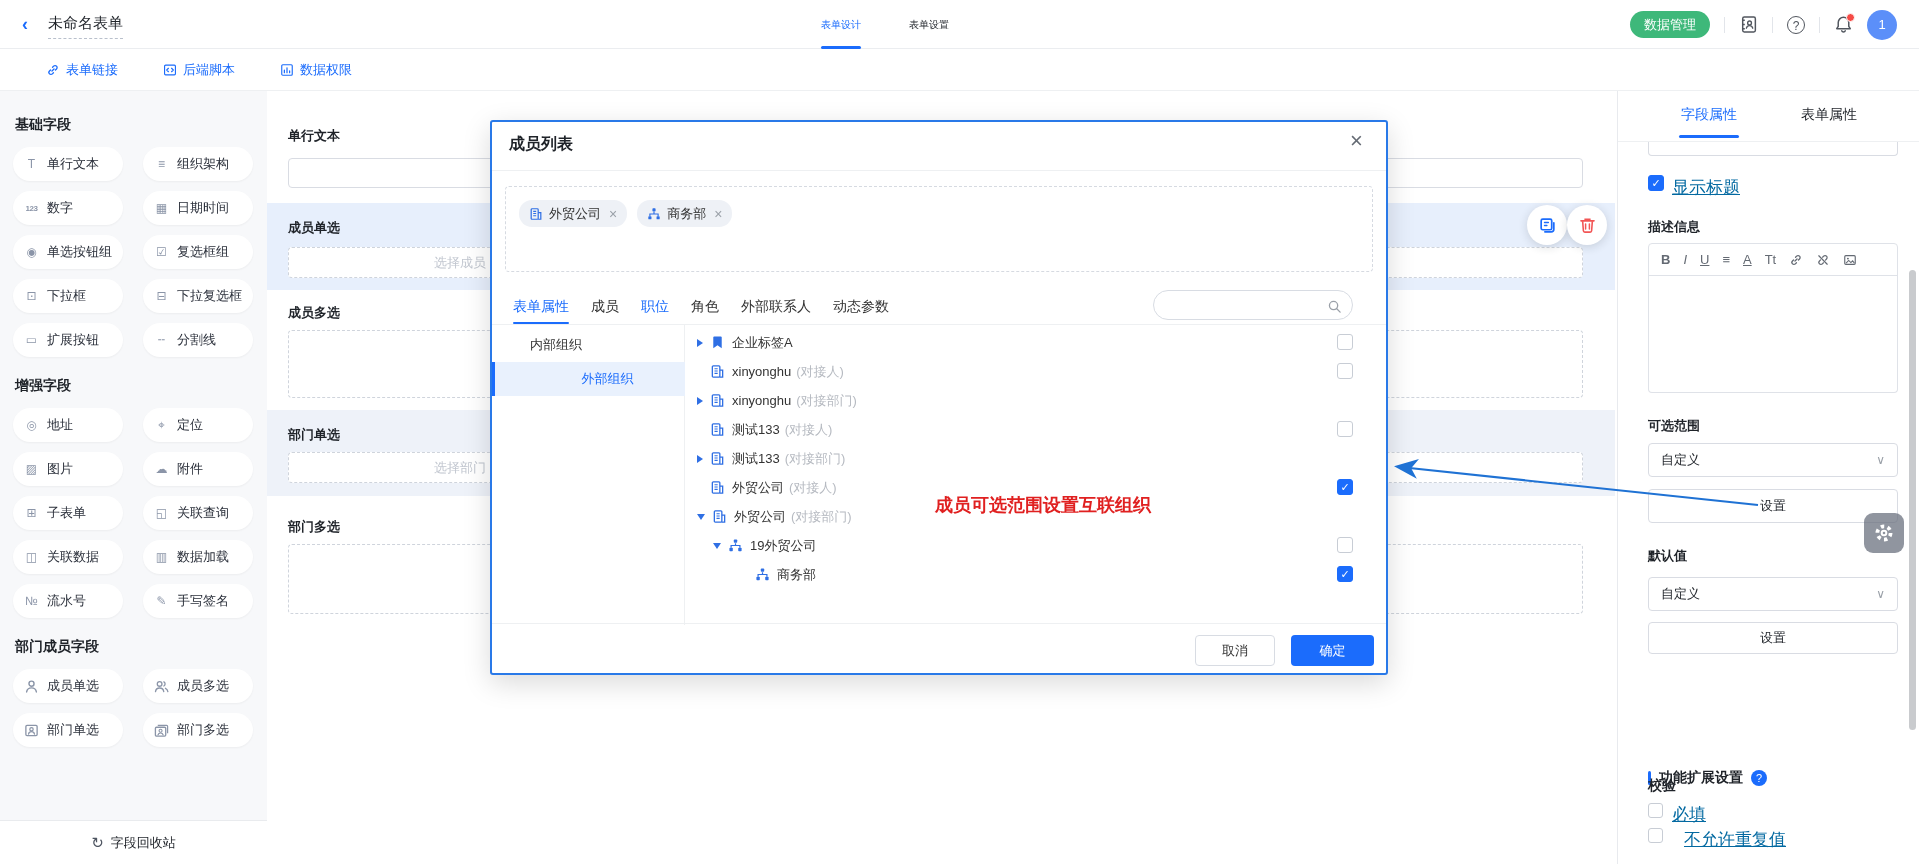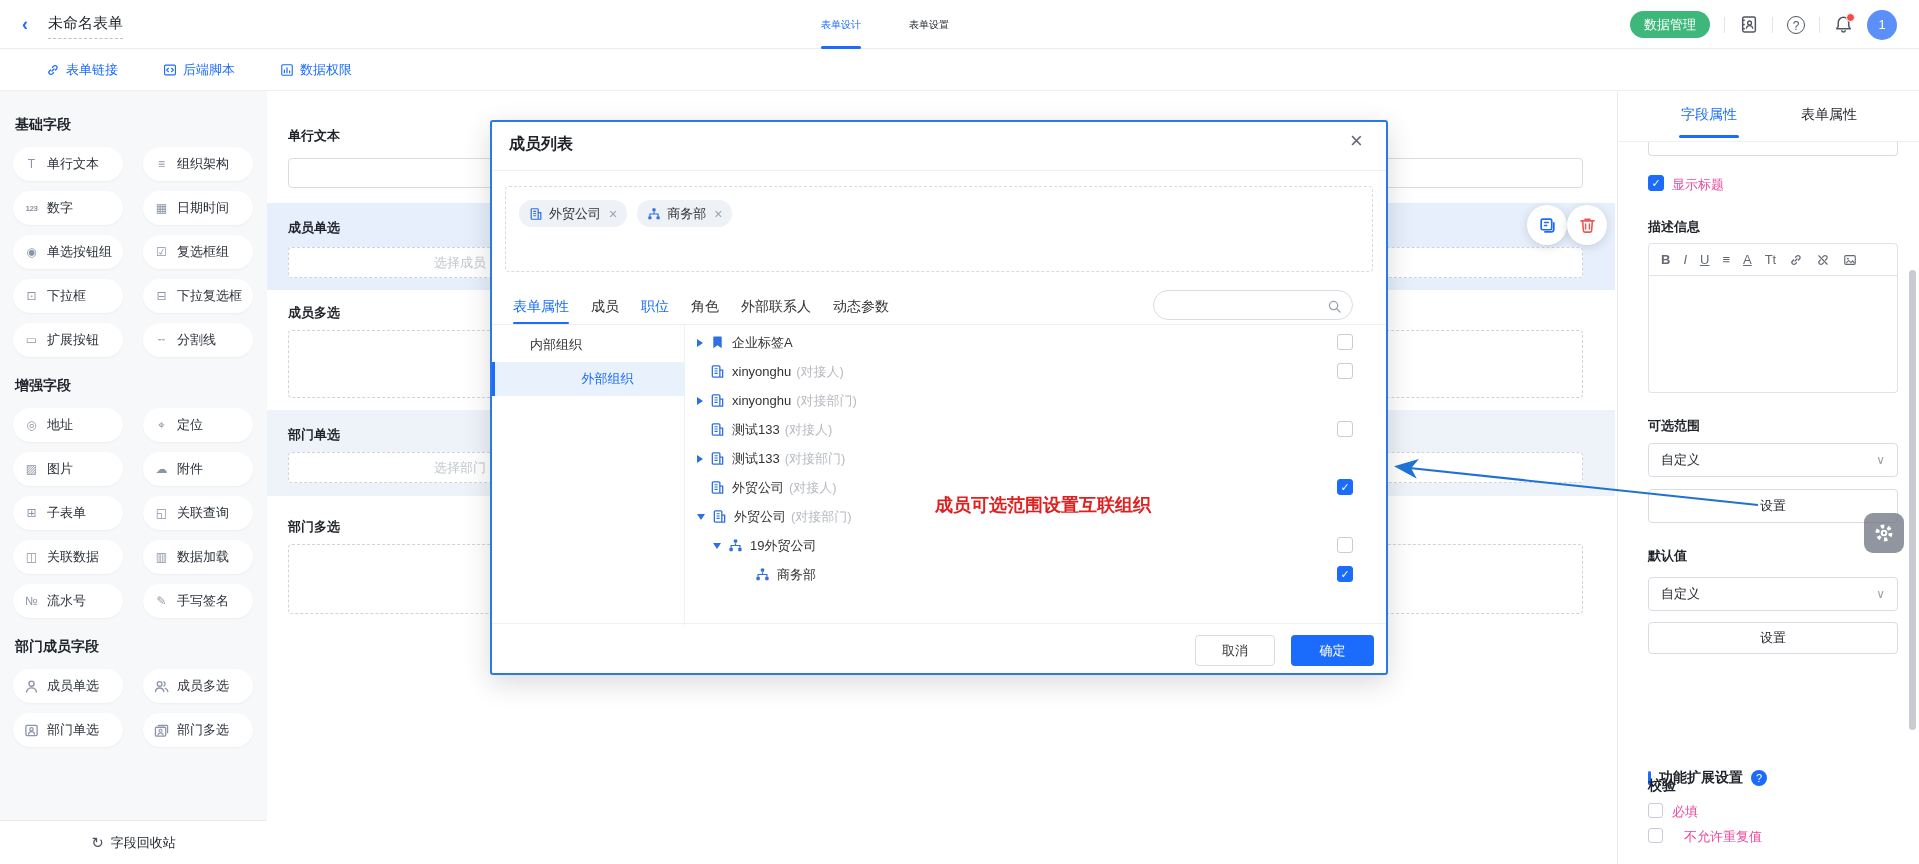--- a/index.html
+++ b/index.html
@@ -59,21 +59,21 @@
   .ptabs{position:absolute;left:63px;top:0;height:47px;display:flex;gap:64px;font-size:14px;}
   .ptab{position:relative;line-height:47px;color:#1f2329;cursor:pointer;}
   .ptab.on{color:#1b6cfc;}
   .ptab.on:after{content:"";position:absolute;left:-2px;right:-2px;bottom:0;height:3px;border-radius:2px;background:#1b6cfc;}
   .pdiv{position:absolute;left:0;top:50px;width:302px;height:1px;background:#eef0f2;}
   .cutinput{position:absolute;left:30px;top:51px;width:250px;height:14px;border:1px solid #d9dce3;border-top:none;border-radius:0 0 4px 4px;box-sizing:border-box;}
   .cb{width:16px;height:16px;border:1px solid #c8cdd5;border-radius:3px;background:#fff;box-sizing:border-box;position:absolute;cursor:pointer;}
   .cb.on{background:#1b6cfc;border-color:#1b6cfc;}
   .cb.on:after{content:"✓";position:absolute;left:0;top:0;width:14px;height:14px;color:#fff;font-size:11px;line-height:14px;text-align:center;font-weight:bold;}
   .plabel{position:absolute;left:30px;font-size:13px;font-weight:bold;color:#1f2329;}
-  .ptext{position:absolute;font-size:13px;color:#ec4899;}
+  .ptext{position:absolute;font-size:17px;color:#0369a1;text-decoration:underline;}
   .richbar{position:absolute;left:30px;top:152px;width:250px;height:33px;border:1px solid #dfe2e8;border-radius:4px 4px 0 0;box-sizing:border-box;display:flex;align-items:center;gap:13px;padding:0 12px;color:#646a73;}
   .richbar .rb{font-size:13px;cursor:pointer;}
   .richtxt{position:absolute;left:30px;top:184px;width:250px;height:118px;border:1px solid #dfe2e8;border-top:none;border-radius:0 0 4px 4px;box-sizing:border-box;}
   .pselect{position:absolute;left:30px;width:250px;height:34px;border:1px solid #d9dce3;border-radius:4px;box-sizing:border-box;line-height:32px;padding:0 12px;font-size:13px;color:#1f2329;cursor:pointer;}
   .pselect .chev{position:absolute;right:12px;top:0;color:#9aa0a8;font-size:12px;}
   .pbtn{position:absolute;left:30px;width:250px;height:32px;border:1px solid #d9dce3;border-radius:4px;box-sizing:border-box;text-align:center;line-height:30px;font-size:13px;color:#1f2329;background:#fff;cursor:pointer;}
   .exthdr{position:absolute;left:30px;top:678px;display:flex;align-items:center;gap:8px;}
   .extbar{width:3px;height:14px;background:#1b6cfc;border-radius:2px;}
   .exttxt{font-size:14px;font-weight:bold;color:#1f2329;}
   .exthelp{width:16px;height:16px;border-radius:50%;background:#1b6cfc;color:#fff;font-size:11px;line-height:16px;text-align:center;}

